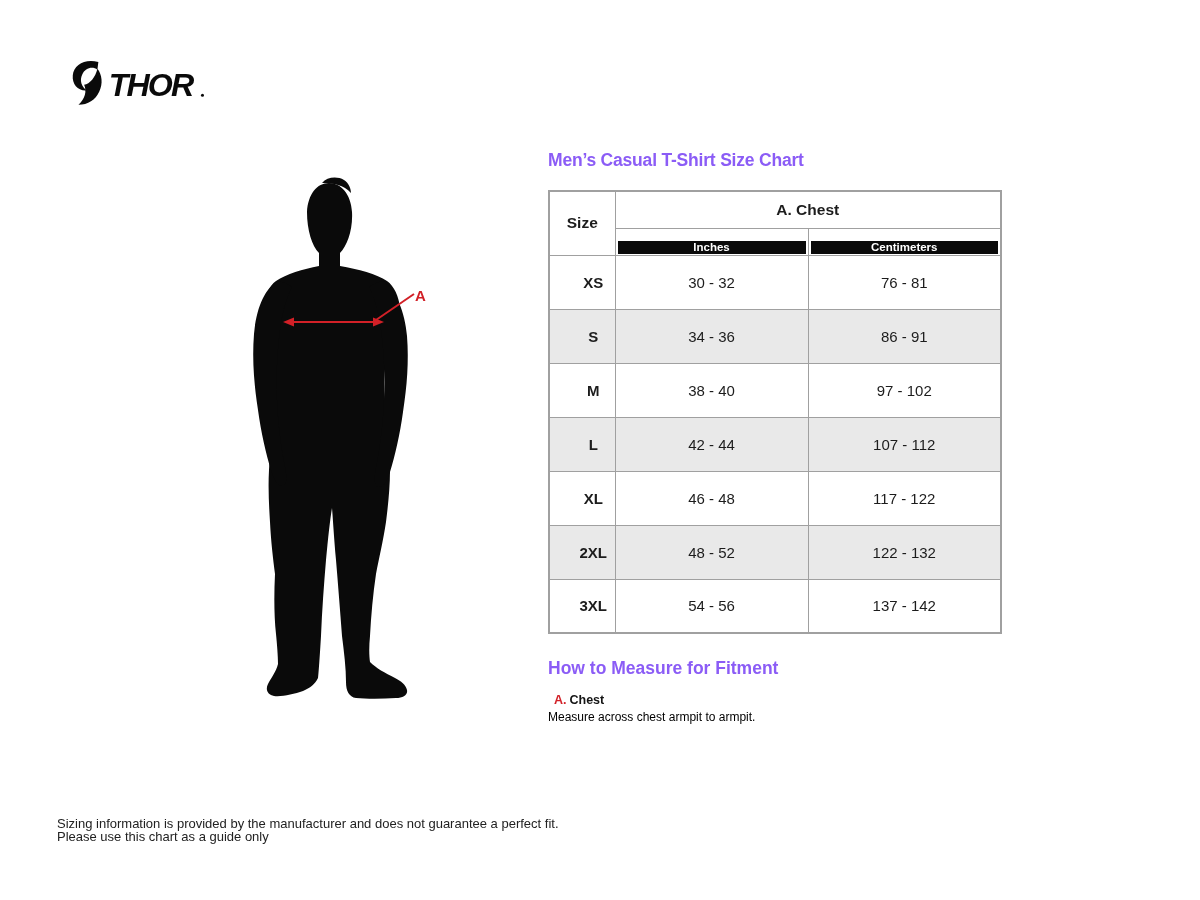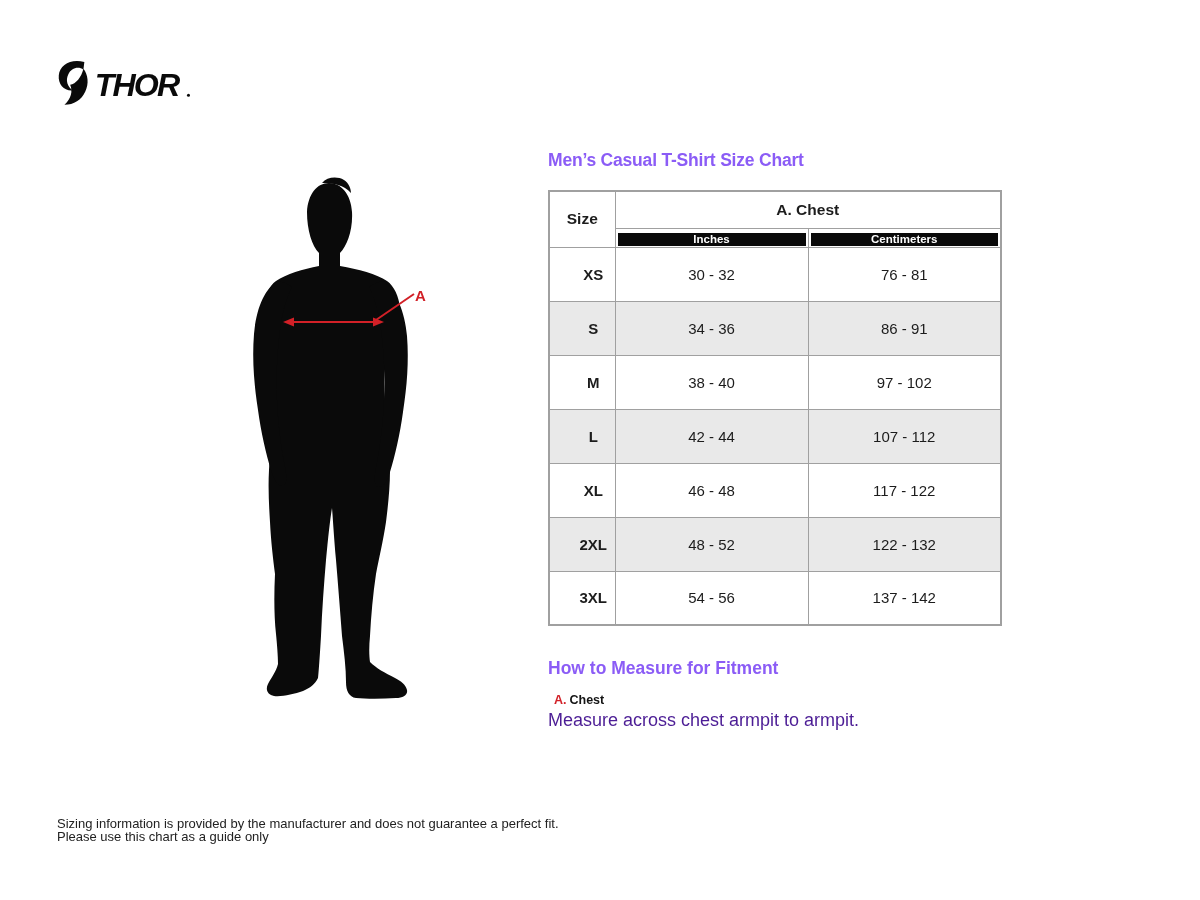--- a/index.html
+++ b/index.html
@@ -4,21 +4,21 @@
 <style>
   * { margin:0; padding:0; box-sizing:border-box; }
   html,body { background:#ffffff; }
   .page {
     position:relative; width:1200px; height:900px; background:#fff;
     font-family:"Liberation Sans", sans-serif; color:var(--text,#1a1a1a);
     overflow:hidden;
   }
 
   
-  .logo { position:absolute; left:55px; top:56px; width:142px; height:52px; }
+  .logo { position:absolute; left:69px; top:56px; width:142px; height:52px; }
   .logo svg { width:100%; height:100%; }
   .logo-word {
     font-family:"Liberation Sans", sans-serif;
     font-weight:bold; font-style:italic; font-size:34px; letter-spacing:-2px;
     fill:#0a0a0a;
   }
 
   
   .figure { position:absolute; left:230px; top:170px; width:230px; height:560px; }
   .figure svg { width:100%; height:100%; }
@@ -49,36 +49,36 @@
   .col-size { width:66px; }
   .col-in   { width:193px; }
   .col-cm   { width:193px; }
   .head-main th { height:37px;margin-left:23px; }
   .th-size, .th-group {
     background:var(--header-bg,#eeeeee);
     font-weight:bold; font-size:15.5px;
   }
   .head-units th { height:17px; padding:0; background:#ffffff; }
   .unit-bar {
-    display:block; margin:4px 2px 1px 2px; height:13px; line-height:13px;
+    display:block; margin:12px 2px 1px 2px; height:13px; line-height:13px;
     background:var(--bar-bg,#0a0a0a); color:#ffffff;
     font-weight:bold; font-size:11.5px;
   }
   .size-table tbody td { height:54px; font-size:15px; }
   .td-size { font-weight:bold; font-size:15px;padding-left:22px; }
   tr.alt td { background:var(--row-alt-bg,#e9e9e9); }
 
   
   .measure-heading {
     position:absolute; left:548px; top:658px;
     font-size:17.5px; font-weight:bold; color:#8b5cf6;
   }
   .measure-item { position:absolute; left:554px; top:693px; font-size:12.5px; font-weight:bold; color:#141414; }
   .measure-key { color:var(--accent-red,#d22027); margin-right:3px; }
-  .measure-desc { position:absolute; left:548px; top:710px; font-size:18px; color:#4c1d95; }
+  .measure-desc { position:absolute; left:548px; top:710px; font-size:12px; color:#000000; }
 
   
   .footnote {
     position:absolute; left:57px; top:817px;
     font-size:13px; line-height:13px; color:#222;
   }
 </style>
 </head>
 <body>
 

